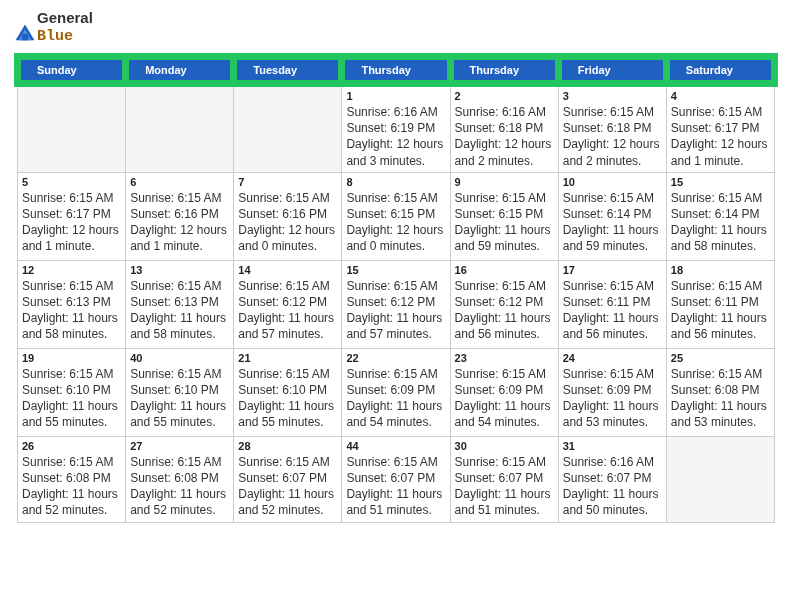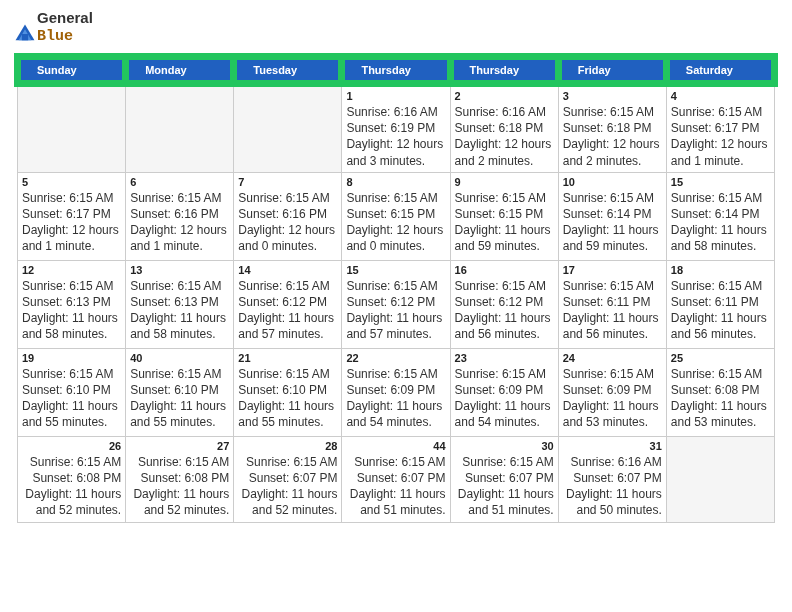--- a/index.html
+++ b/index.html
@@ -77,21 +77,20 @@
       display: block;
       margin-bottom: 2px;
     }
     .cell-text {
       font-size: 12px;
       line-height: 1.35;
       color: #333;
     }
     tr:last-child td {
       height: 80px;
-      text-align: right;
     }
   </style>
 </head>
 <body>
 
 <div class="page">
   <div class="header">
     <div class="logo">
       <svg class="logo-icon" viewBox="0 0 28 28" xmlns="http://www.w3.org/2000/svg">
         <polygon points="14,2 26,22 2,22" fill="#2060c0"></polygon>

